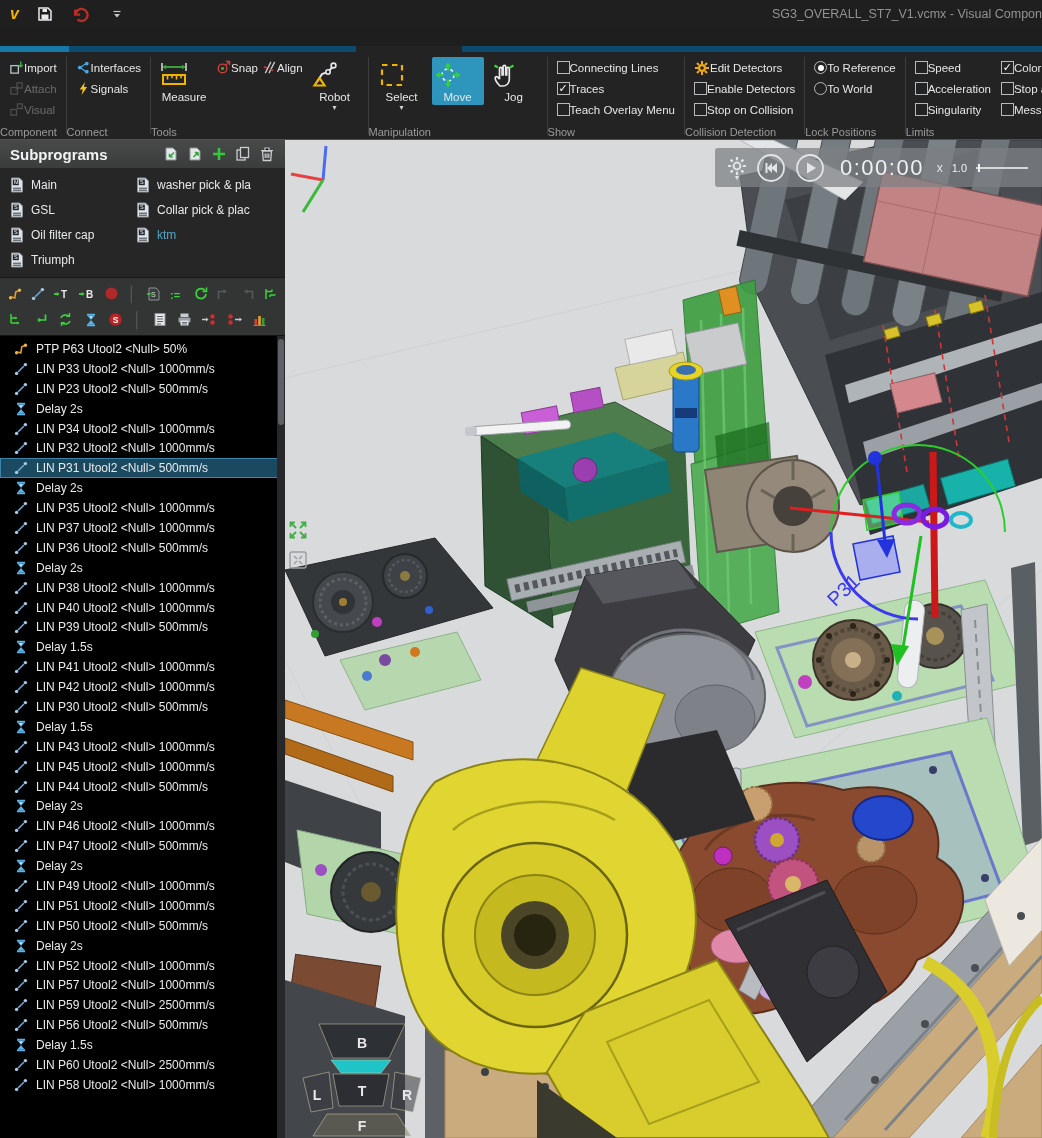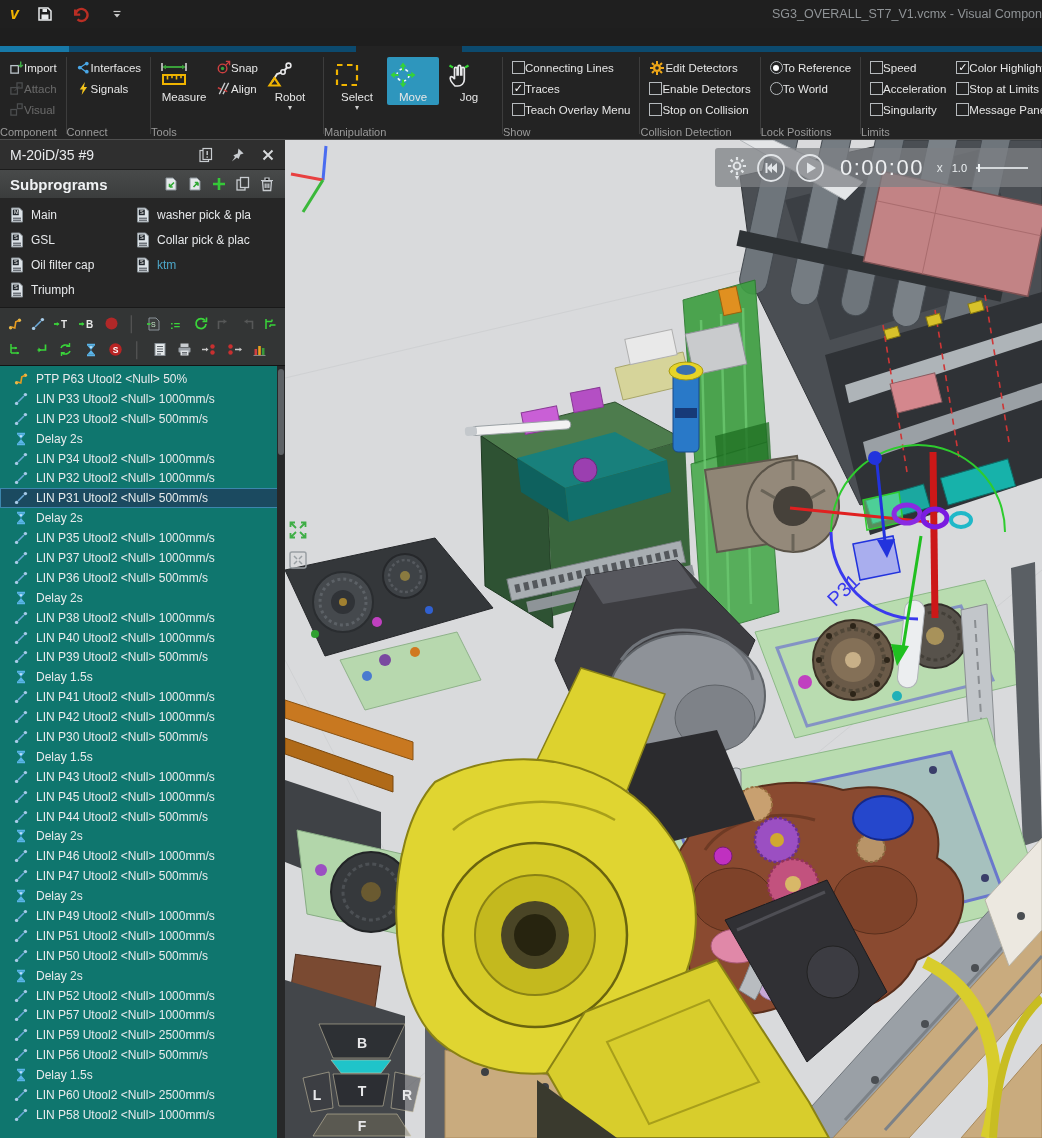--- a/index.html
+++ b/index.html
@@ -29,40 +29,40 @@
   .bigbtn{width:48px;display:flex;flex-direction:column;gap:2px;font-size:11.5px;
           color:#e6e6e6;padding:4px 2px 2px;border-radius:2px;text-align:center}
   .bigbtn.active{background:#2e96bd}
   .caret{font-size:8px;color:#cfcfcf;line-height:5px}
   .cb{width:13px;height:13px;border:1px solid #b6babd;background:transparent;display:inline-flex;
       align-items:center;justify-content:center;font-size:11px;color:#fff;flex:none;box-sizing:border-box}
   .radio{width:13px;height:13px;border:1px solid #b6babd;border-radius:50%;display:inline-flex;
          align-items:center;justify-content:center;flex:none;box-sizing:border-box}
   .radio .dot{width:6px;height:6px;border-radius:50%;background:#fff}
   .limits-grid{display:grid;grid-auto-flow:column;grid-template-rows:repeat(3,21px);column-gap:6px}
-  .smallcol{display:flex;flex-direction:column;justify-content:flex-start}
+  .smallcol{display:flex;flex-direction:row;justify-content:flex-start}
   
   .panel{position:absolute;top:140px;left:0;width:285px;bottom:0;background:#262626;display:flex;flex-direction:column}
   .phead{height:29px;background:#2f2f2f;display:flex;align-items:center;padding:0 10px;border-bottom:1px solid #1c1c1c;flex:none}
   .ptitle{color:#e8eaec;font-size:14px;flex:1}
   .phicons{display:flex;gap:16px;align-items:center}
   .subhdr{height:28px;background:linear-gradient(#484a4a,#3b3d3d);display:flex;align-items:center;padding:0 10px;flex:none}
   .subhdr .t{color:#f0f2f4;font-size:15px;font-weight:bold;flex:1}
   .subicons{display:flex;gap:8px;align-items:center}
   .subgrid{padding:6px 2px;display:grid;grid-template-columns:126px 1fr;row-gap:3px;flex:none}
   .subitem{display:flex;align-items:center;gap:7px;font-size:12px;color:#e6e8ea;height:22px;
            padding-left:8px;overflow:hidden;white-space:nowrap}
   .subitem.sel .lbl{color:#4da6c8}
   .stoolbar{background:#333535;border-top:1px solid #191919;border-bottom:1px solid #141414;
             padding:3px 7px;display:flex;flex-direction:column;gap:1px;flex:none}
   .strow{display:flex;align-items:center;gap:8px;height:25px}
   .sticon{width:17px;height:17px;display:inline-flex;align-items:center;justify-content:center}
   .sticon.dim{opacity:.35}
   .stsep{color:#5a5a5a;font-size:15px;margin:0 1px}
-  .stmtlist{flex:1;background:#0f766e;position:relative;overflow:hidden;padding-top:3px}
+  .stmtlist{flex:1;background:#000000;position:relative;overflow:hidden;padding-top:3px}
   .stmt{height:19.9px;display:flex;align-items:center;gap:8px;padding-left:13px;font-size:12px;
         color:#e8eaec;white-space:nowrap;border:1px solid transparent;box-sizing:border-box}
   .stmt.sel{background:#1b4a60;border-color:#3c86ad}
   .sscroll{position:absolute;right:0;top:0;bottom:0;width:8px;background:#272829}
   .sthumb{position:absolute;right:1px;top:3px;width:6px;height:86px;background:#5d6165;border-radius:3px}
   
   .viewport{position:absolute;top:140px;left:285px;right:0;bottom:0;background:#d9dadc;overflow:hidden}
   .scene{position:absolute;left:0;top:0}
   .playbar{position:absolute;left:430px;right:0;top:8px;height:39px;background:rgba(125,128,132,.74);
            border-radius:3px 0 0 3px;display:flex;align-items:center;gap:9px;padding:0 12px;box-sizing:border-box}
@@ -336,42 +336,20 @@
         <div class="rrow">
           <span class="cb"></span>
           <span>Message Panel Out</span>
         </div>
       </div>
       <div class="glabel">Limits</div>
     </div>
   </div>
 
 <div class="panel">
-  <div class="phead">
-    <span class="ptitle">M-20iD/35 #9</span>
-    <span class="phicons">
-      <span>
-          <svg width="16" height="16" viewBox="0 0 16 16">
-            <rect x="2" y="3.5" width="8.5" height="11" fill="none" stroke="#c8ccd0" stroke-width="1.2"></rect>
-            <rect x="5" y="1.5" width="8.5" height="11" fill="#2f2f2f" stroke="#c8ccd0" stroke-width="1.2"></rect>
-            <path d="M9.2 4v4M9.2 9.5v1.3" stroke="#c8ccd0" stroke-width="1.4"></path>
-          </svg>
-        </span>
-      <span>
-          <svg width="15" height="15" viewBox="0 0 16 16">
-            <path d="M9 1.5l5.5 5.5-3.4 1.1-2 4.8-1.7-1.7L2 15.5l3.3-4.9L3.6 8.9l4.7-2z" fill="#c8ccd0"></path>
-          </svg>
-        </span>
-      <span>
-          <svg width="14" height="14" viewBox="0 0 14 14">
-            <path d="M2.5 2.5l9 9M11.5 2.5l-9 9" stroke="#d8dadc" stroke-width="2"></path>
-          </svg>
-        </span>
-    </span>
-  </div>
   <div class="subhdr">
     <span class="t">Subprograms</span>
     <span class="subicons">
         <span>
           <svg width="16" height="16" viewBox="0 0 16 16">
             <path d="M3 2h7l3 3v9H3z" fill="#e4e8ea" stroke="#8a9298"></path>
             <path d="M11 6.5L6.5 11m0 0h3.2m-3.2 0V7.8" stroke="#2fa832" stroke-width="1.6" fill="none"></path>
           </svg>
         </span>
         <span>

